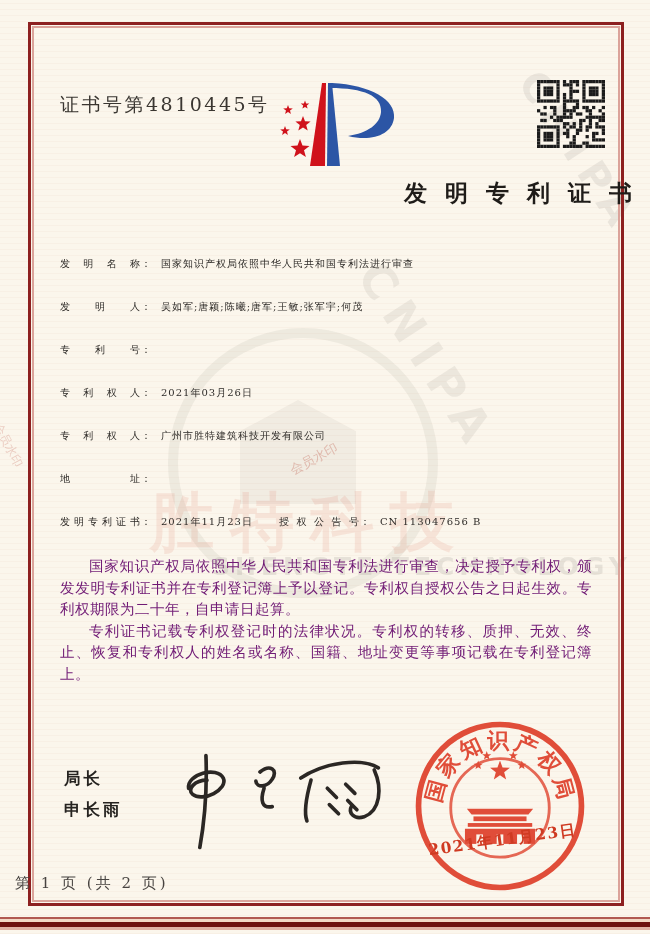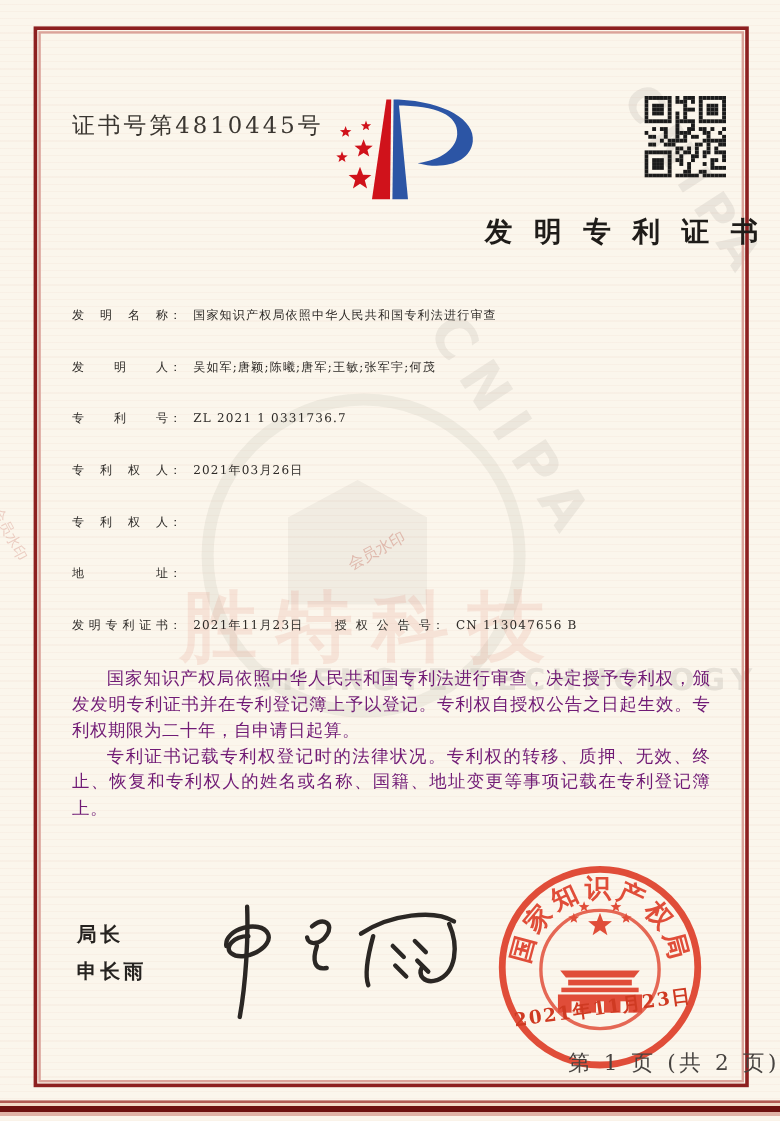--- a/index.html
+++ b/index.html
@@ -79,22 +79,22 @@
   .seal-ring-text{fill:var(--seal-red);font-size:23px;font-weight:700;letter-spacing:4px;
       font-family:"DejaVu Serif","Liberation Serif",serif;}
   .seal-emblem{fill:var(--seal-red);}
   .seal-wreath{fill:none;stroke:var(--seal-red);stroke-width:3;opacity:0.85;}
   .seal-arch{fill:var(--paper);}
   .seal-date{position:absolute;left:405px;top:830px;width:195px;text-align:center;
       font-size:15.5px;font-weight:700;letter-spacing:1.5px;color:#cf3a22;
       transform:rotate(-8deg);}
 
   
-  .footer{position:absolute;left:4px;right:0;top:874px;text-align:right;
-      font-size:18px;letter-spacing:3px;color:#474340;}
+  .footer{position:absolute;left:15px;right:0;top:874px;text-align:left;
+      font-size:15px;letter-spacing:3px;color:#474340;}
   .band{position:absolute;left:0;right:0;bottom:4px;height:13px;
       background:linear-gradient(180deg,#b15a52 0 2px,#f2d9c6 2px 5px,#6e1210 5px 10px,#e0b3a6 10px 13px);}
 </style>
 </head>
 <body>
 
 <div class="page">
 
   <div class="wm wm-cnipa1">CNIPA</div>
   <div class="wm wm-cnipa2">CNIPA</div>
@@ -356,30 +356,30 @@
       <span class="fvalue">国家知识产权局依照中华人民共和国专利法进行审查</span>
     </div>
     <div class="frow">
       <span class="flabel">发明人</span>
         <span class="fcolon">：</span>
       <span class="fvalue">吴如军;唐颖;陈曦;唐军;王敏;张军宇;何茂</span>
     </div>
     <div class="frow">
       <span class="flabel">专利号</span>
         <span class="fcolon">：</span>
-      <span class="fvalue">ZL 2021 1 0331736.7</span>
     </div>
     <div class="frow">
       <span class="flabel">专利权人</span>
         <span class="fcolon">：</span>
       <span class="fvalue">2021年03月26日</span>
     </div>
     <div class="frow">
       <span class="flabel">专利权人</span>
         <span class="fcolon">：</span>
+      <span class="fvalue">广州市胜特建筑科技开发有限公司</span>
     </div>
     <div class="frow">
       <span class="flabel">地址</span>
         <span class="fcolon">：</span>
     </div>
     <div class="frow">
       <span class="fpair">
         <span class="flabel">发明专利证书</span>
           <span class="fcolon">：</span>
         <span class="fvalue">2021年11月23日</span>

